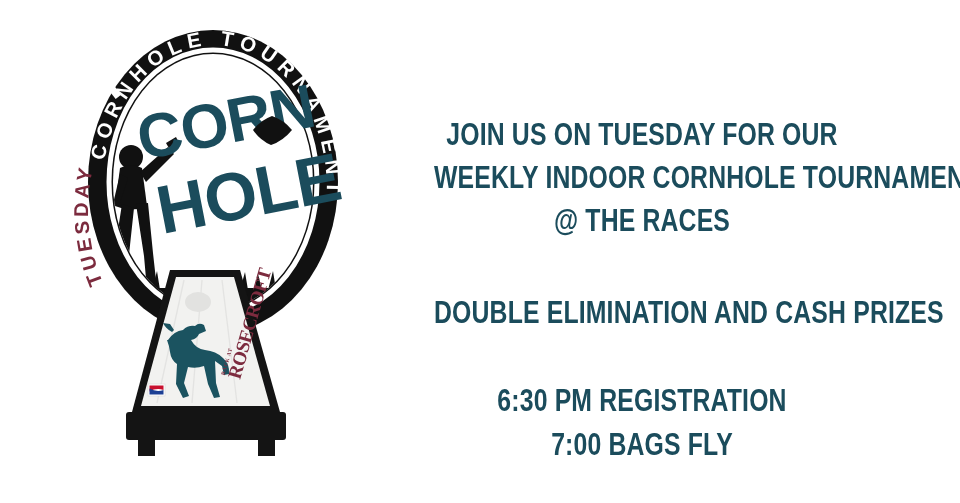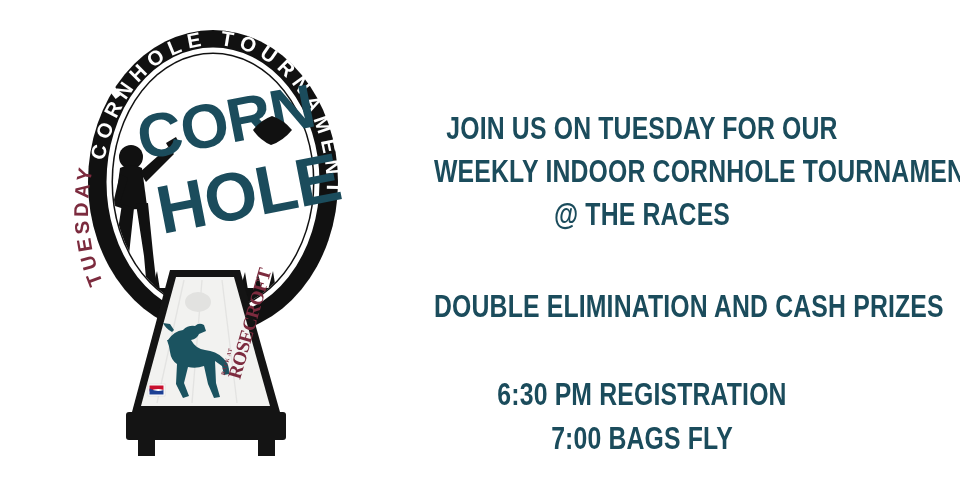--- a/index.html
+++ b/index.html
@@ -33,21 +33,21 @@
     top: 262px;
     width: 200px;
     height: 200px;
   }
   #board-svg { display: block; width: 200px; height: 200px; }
 
   
   #message-column {
     position: absolute;
     left: 382px;
-    top: 11px;
+    top: 17px;
     width: 520px;
     height: 405px;
   }
   .msg-line {
     position: absolute;
     left: 0;
     width: 520px;
     text-align: center;
     color: #1b4c5c;
     font-family: "Liberation Sans Narrow", "Liberation Sans", sans-serif;

